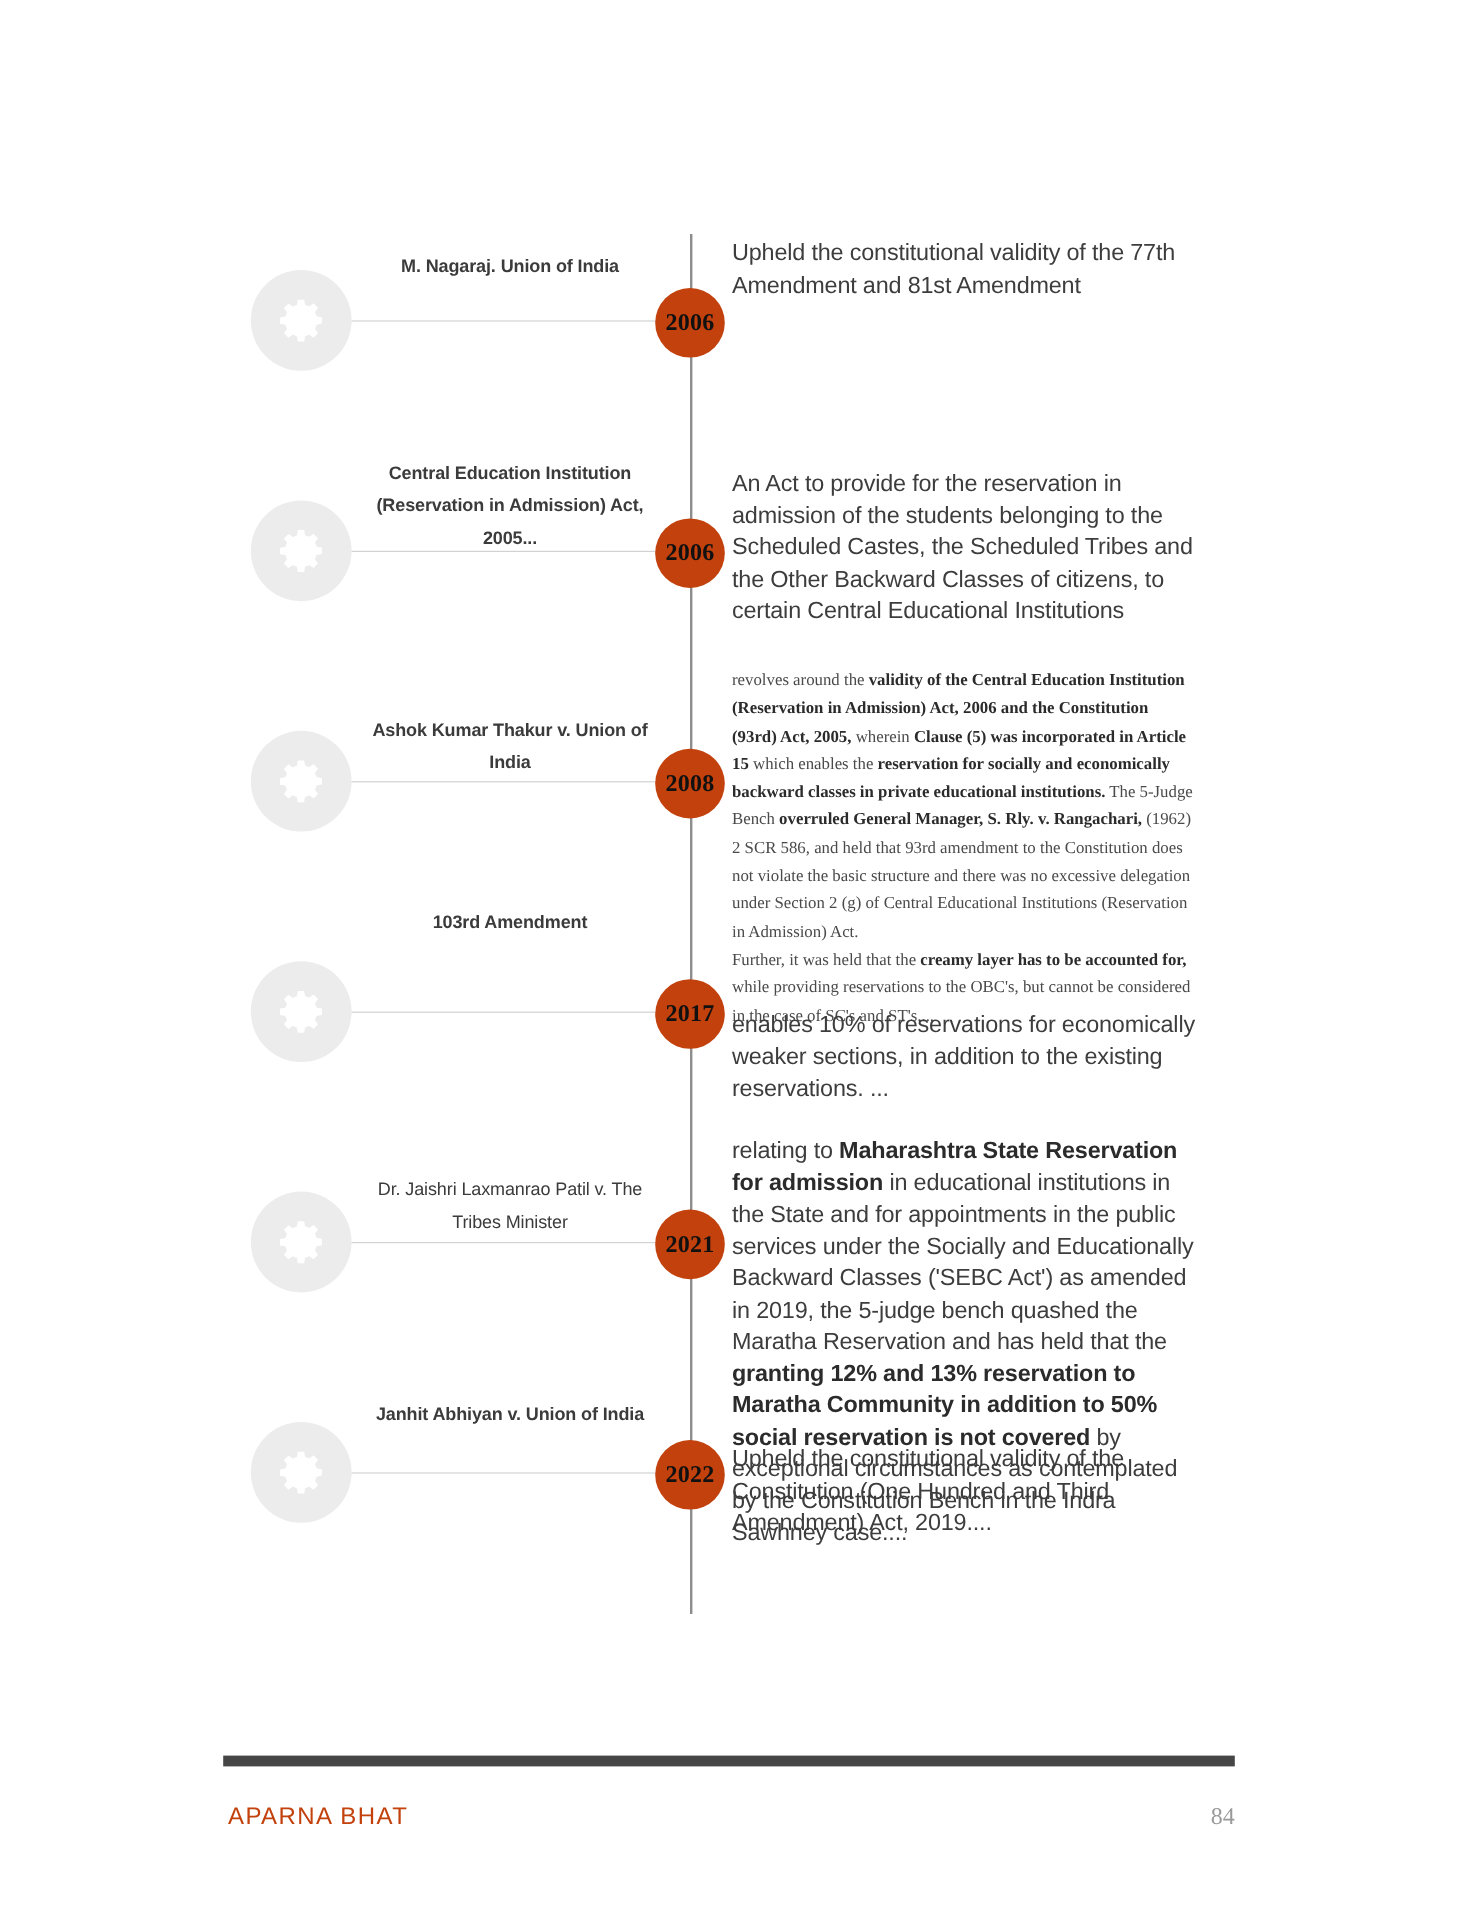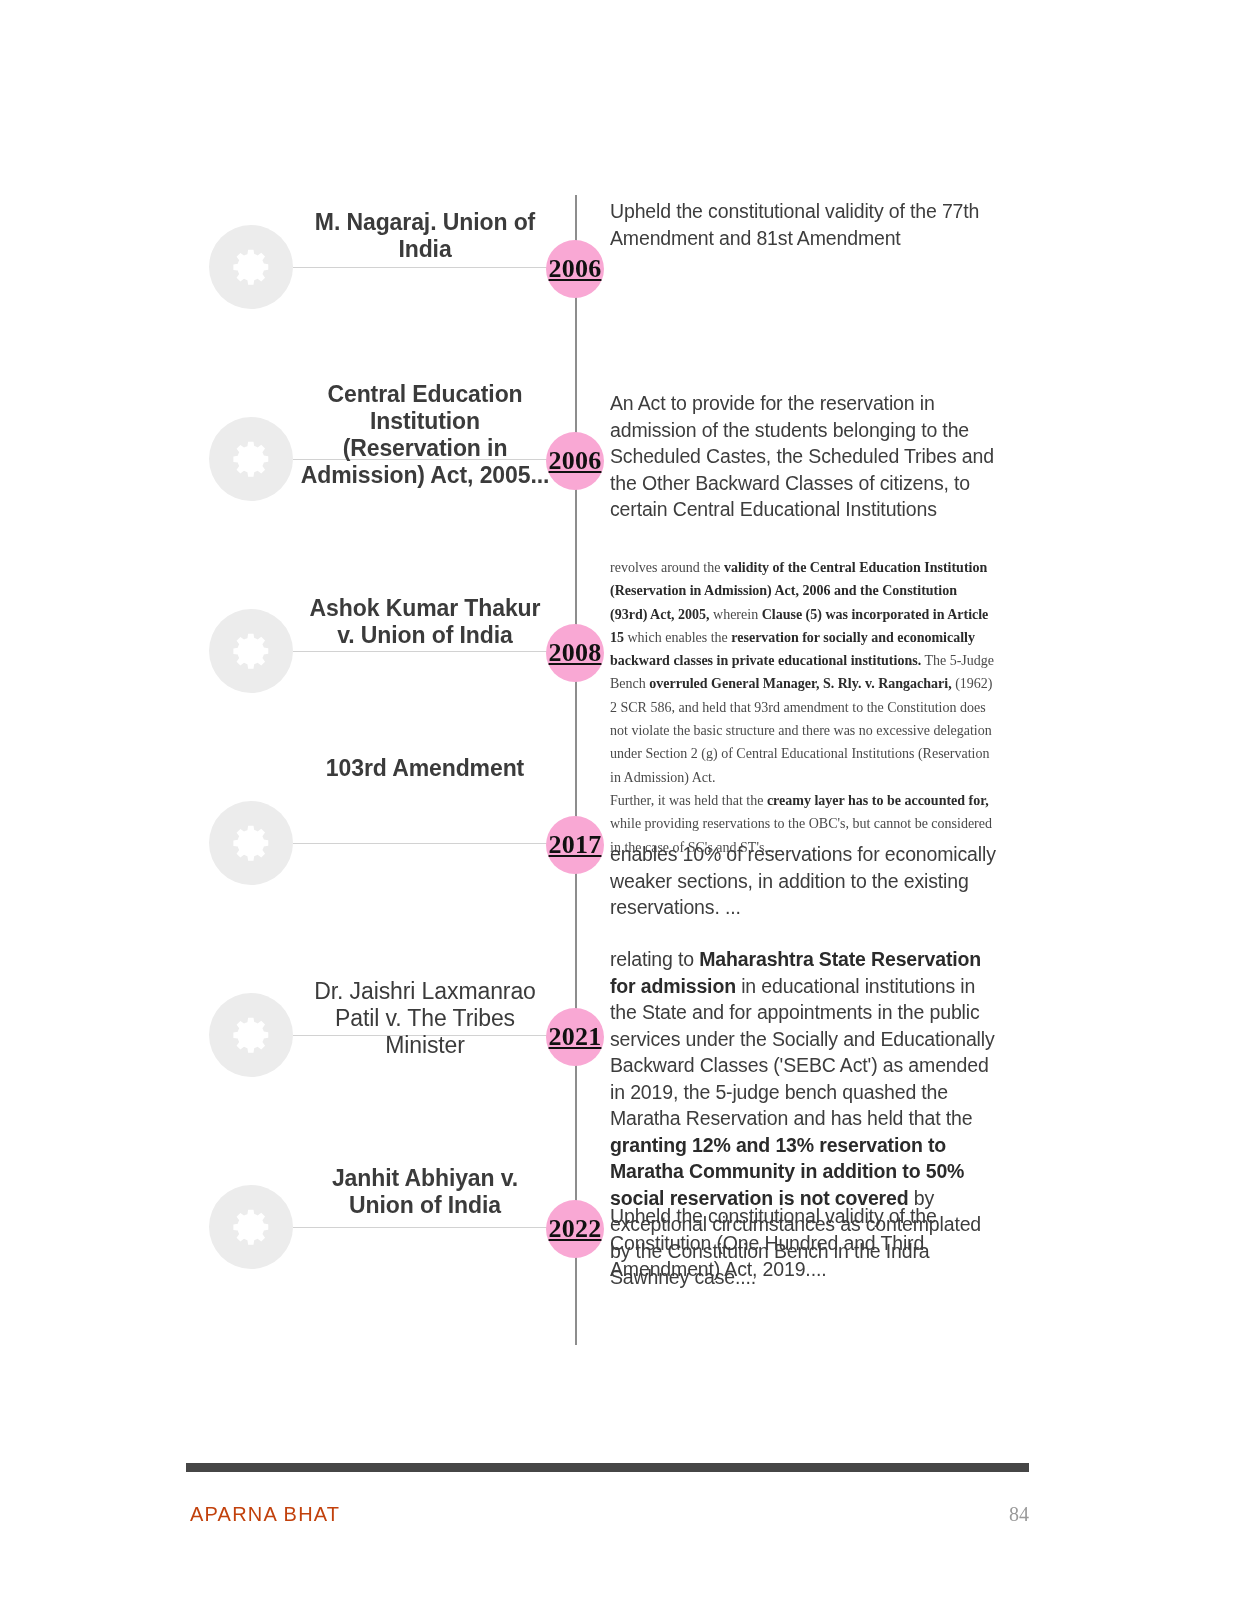--- a/index.html
+++ b/index.html
@@ -55,41 +55,40 @@
     position: absolute;
     height: 1px;
     background: #d2d2d2;
   }
 
   .label {
     position: absolute;
     text-align: center;
     color: #3b3b3b;
     font-weight: bold;
-    font-size: 23px;
+    font-size: 15px;
     line-height: 27px;
     letter-spacing: -0.1px;
   }
   .label.regular { font-weight: normal; }
 
   .year-badge {
     position: absolute;
     width: 58px;
     height: 58px;
     border-radius: 50%;
-    background: #f9a8d4;
+    background: #c2410c;
     display: flex;
     align-items: center;
     justify-content: center;
     font-family: "Liberation Serif", serif;
     font-weight: bold;
-    font-size: 26px;
+    font-size: 20px;
     color: #111111;
     letter-spacing: 0.2px;
-    text-decoration: underline;
   }
 
   .desc {
     position: absolute;
     color: #3d3d3d;
     font-size: 19.5px;
     line-height: 26.5px;
     letter-spacing: -0.15px;
   }
   .desc b { font-weight: bold; color: #2b2b2b; }

